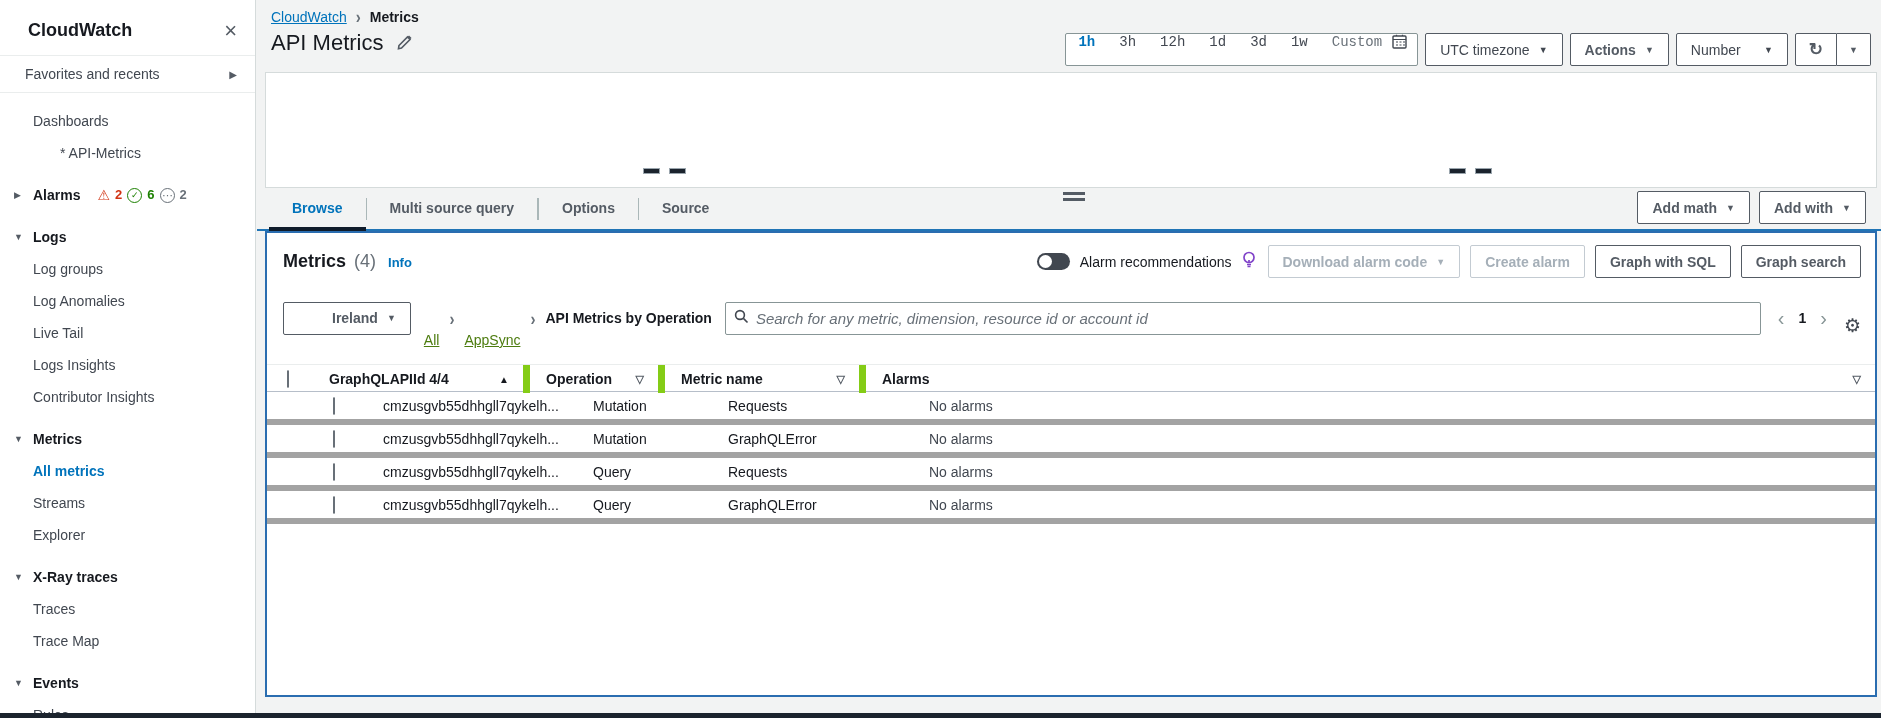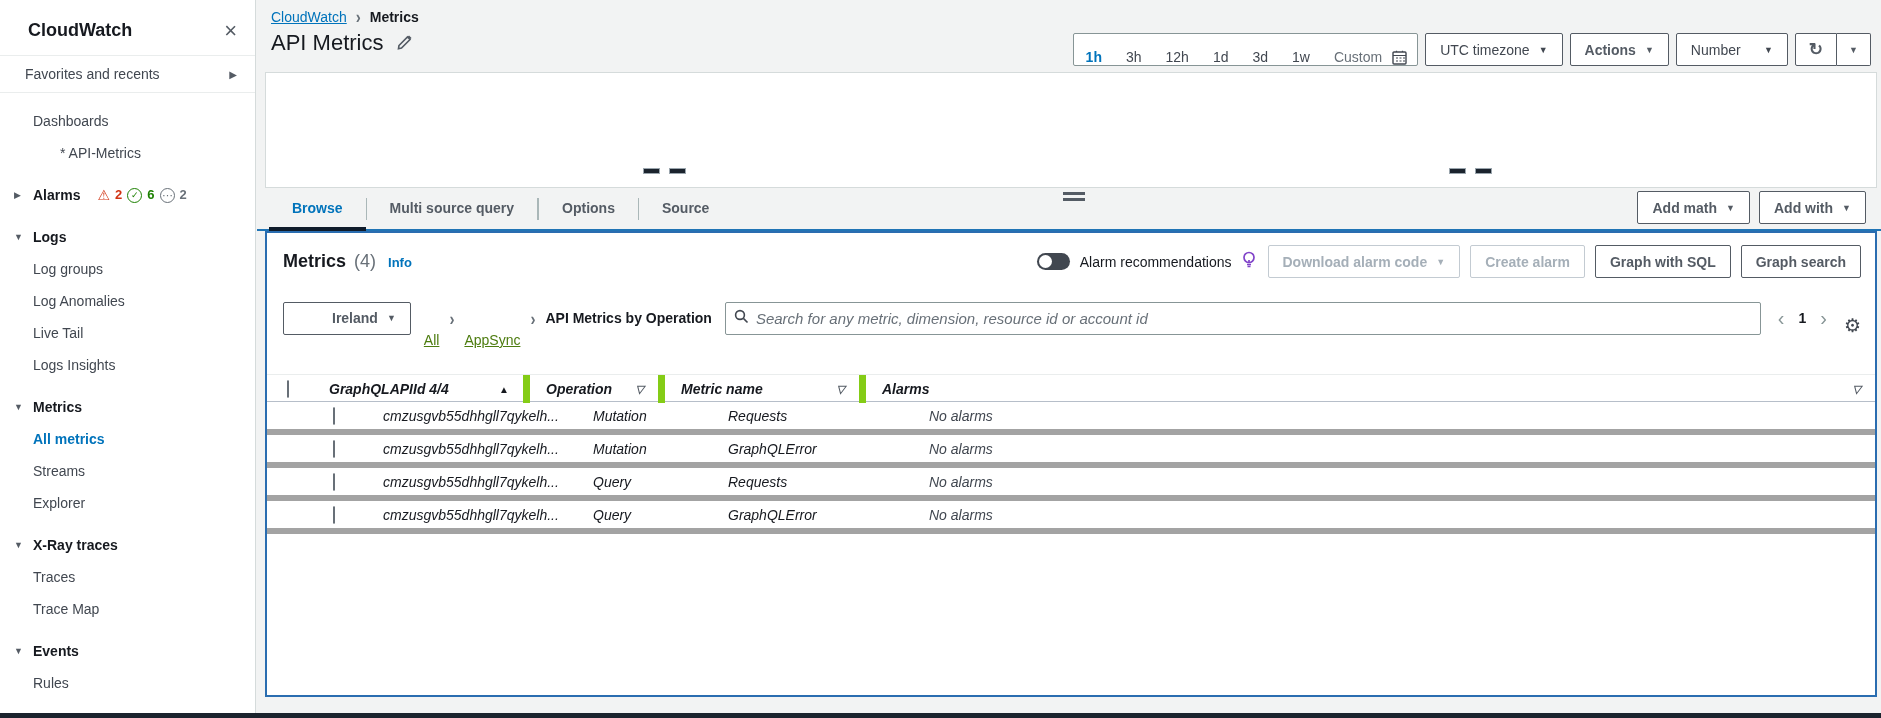--- a/index.html
+++ b/index.html
@@ -39,21 +39,21 @@
   .main { position:absolute; left:257px; top:0; right:0; height:713px; }
   .crumbs { position:absolute; left:14px; top:8px; display:flex; align-items:center; gap:9px; font-size:14px; }
   .crumb-link { color:#0073bb; text-decoration:underline; cursor:pointer; }
   .crumb-sep { color:#687078; font-size:15px; font-weight:700; transform:scaleY(1.2); }
   .crumb-cur { color:#16191f; font-weight:700; }
   .page-title-row { position:absolute; left:14px; top:30px; display:flex; align-items:center; gap:14px; }
   .page-title { font-size:22px; color:#16191f; }
   .pencil { cursor:pointer; }
 
   .toolbar { position:absolute; top:33px; right:10px; display:flex; align-items:stretch; gap:7px; height:33px; }
-  .seg { display:flex; align-items:flex-end; background:#fff; border:1px solid #879596; border-radius:2px; }
+  .seg { display:flex; align-items:flex-start; background:#fff; border:1px solid #879596; border-radius:2px;font-family:Liberation Mono, monospace; }
   .seg-item { padding:0 12px; color:#414750; cursor:pointer; }
   .seg-item.active { color:#0073bb; font-weight:700; }
   .seg-item.custom { color:#687078; padding-right:8px; }
   .seg-cal { padding:0 10px 0 2px; cursor:pointer; display:flex; align-items:center; }
   .btn { display:inline-flex; align-items:center; gap:9px; background:#fff; border:1px solid #545b64; border-radius:2px; padding:0 14px; color:#545b64; font-weight:700; font-size:14px; cursor:pointer; white-space:nowrap; }
   .btn .caret { font-size:9px; }
   .btn.plain { font-weight:400; color:#414750; }
   .split { display:flex; }
   .split .btn { border-radius:2px 0 0 2px; padding:0 13px; }
   .split .btn.caret-seg { border-left:none; border-radius:0 2px 2px 0; padding:0 12px; }
@@ -97,21 +97,21 @@
   .path-cur { font-weight:700; color:#16191f; }
   .searchbox { flex:1; display:flex; align-items:center; border:1px solid #879596; border-radius:2px; height:33px; background:#fff; padding:0 8px; gap:7px; }
   .searchbox input { border:none; outline:none; flex:1; font-size:15px; font-style:italic; color:#414750; font-family:"Liberation Sans",sans-serif; background:transparent; }
   .searchbox input::placeholder { color:#687078; font-style:italic; }
   .pager { display:flex; align-items:center; gap:14px; padding:0 4px; }
   .pg-arrow { color:#879596; font-size:20px; cursor:pointer; line-height:20px; }
   .pg-num { font-weight:700; font-size:14px; }
   .gear { font-size:19px; color:#414750; cursor:pointer; margin-top:14px; }
 
   
-  .tbl { margin-top:16px;font-style:italic; }
+  .tbl { margin-top:6px; }
   .t-row { display:grid; grid-template-columns:46px 210px 135px 201px 1fr; align-items:center; }
   .t-head { height:28px; border-top:1px solid #eaeded; border-bottom:1px solid #b6bec9; font-weight:700; }
   .t-head .hcell { display:flex; align-items:center; justify-content:space-between; padding:0 14px 0 16px; height:28px; }
   .t-head .hcell.bordered { border-left:7px solid #84cc16; }
   .sort-asc { font-size:10px; color:#16191f; }
   .filter-ico { font-size:11px; color:#545b64; cursor:pointer; }
   .cb { width:14px; height:14px; border:1.5px solid #687078; border-radius:2px; background:#fff; cursor:pointer; margin-left:20px; }
   .t-body .t-row { height:33px; border-bottom:6px solid #a3a3a3;padding-left:46px; }
   .cell { padding-left:24px; color:#16191f; white-space:nowrap; overflow:hidden; }
   .dashed { border-bottom:1px dashed #879596; cursor:pointer; }
@@ -149,20 +149,21 @@
     </div>
 
     <div class="nav-sec">
       <span class="tri">▼</span>
       <span class="sec-label">Logs</span>
     </div>
     <div class="nav-row">Log groups</div>
     <div class="nav-row">Log Anomalies</div>
     <div class="nav-row">Live Tail</div>
     <div class="nav-row">Logs Insights</div>
+    <div class="nav-row">Contributor Insights</div>
 
     <div class="nav-sec">
       <span class="tri">▼</span>
       <span class="sec-label">Metrics</span>
     </div>
     <div class="nav-row active">All metrics</div>
     <div class="nav-row">Streams</div>
     <div class="nav-row">Explorer</div>
 
     <div class="nav-sec">

